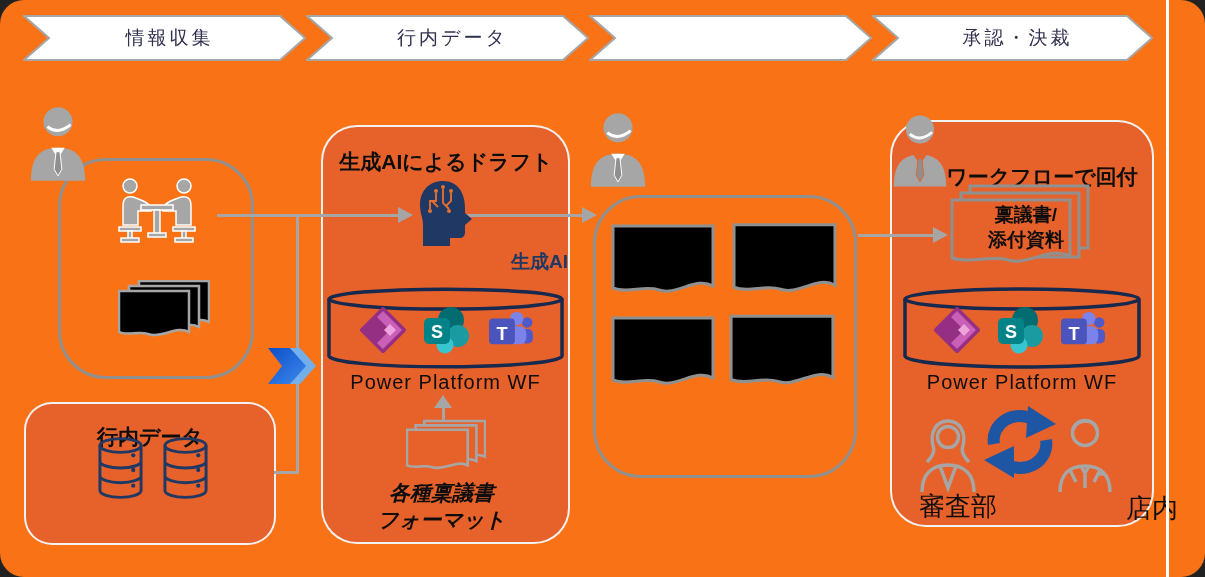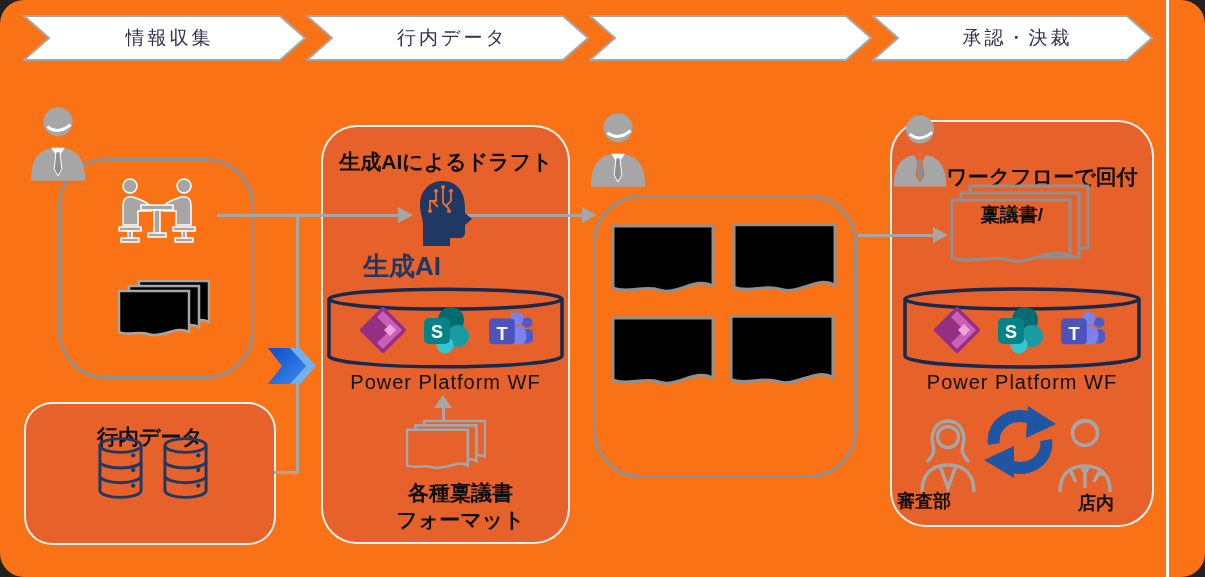--- a/index.html
+++ b/index.html
@@ -27,22 +27,22 @@
   .orange-box {
     position:absolute; background:#E7622B; border-radius:30px;
     box-shadow:0 0 0 2px #f2f2f2; z-index:2;
   }
 
   .title-black {
     position:absolute; color:#0d0d0d; font-weight:bold; font-size:21px;
     text-align:center; z-index:6; white-space:nowrap;margin-top:16px;
   }
   .navy-label {
-    position:absolute; color:#1F3864; font-weight:bold; font-size:26px;
-    text-align:left; z-index:6; white-space:nowrap;padding-left:40px;
+    position:absolute; color:#1F3864; font-weight:bold; font-size:19px;
+    text-align:right; z-index:6; white-space:nowrap;padding-left:40px;
   }
 
   
   .hline { position:absolute; height:3px; background:#A6A6A6; z-index:4; }
   .vline { position:absolute; width:3px;  background:#A6A6A6; z-index:4; }
   .arr-right {
     position:absolute; width:0; height:0; z-index:4;
     border-top:8px solid transparent; border-bottom:8px solid transparent;
     border-left:15px solid #A6A6A6;
   }
@@ -50,29 +50,29 @@
     position:absolute; width:0; height:0; z-index:4;
     border-left:9px solid transparent; border-right:9px solid transparent;
     border-bottom:13px solid #A6A6A6;
   }
 
   .icon { position:absolute; z-index:6; }
   .white-line { position:absolute; background:#fff; z-index:9; }
 
   .doc-text {
     position:absolute; color:#0d0d0d; font-weight:bold; font-size:19px;
-    line-height:25px; text-align:center; z-index:7; white-space:nowrap;
+    line-height:25px; text-align:center; z-index:7; white-space:nowrap;margin-left:14px;
   }
   .fmt-text {
     position:absolute; color:#0d0d0d; font-weight:bold; font-size:21px;
     line-height:27px; text-align:center; z-index:7; white-space:nowrap;
   }
   .role-label {
-    position:absolute; color:#0d0d0d; font-weight:bold; font-size:18px;
-    text-align:left; z-index:7; white-space:nowrap;
+    position:absolute; color:#0d0d0d; font-weight:normal; font-size:26px;
+    text-align:right; z-index:7; white-space:nowrap;
   }
   .pp-label {
     position:absolute; color:#0d0d0d; font-weight:500; font-size:20px;
     letter-spacing:1px; text-align:center; z-index:7; white-space:nowrap;
   }
 </style>
 </head>
 <body>
 
 <div id="canvas">
@@ -234,21 +234,21 @@
   <div class="vline" style="left:442px; top:405px; height:24px;"></div>
   <div class="arr-up" style="left:434px; top:395px;"></div>
 
   <svg class="icon" style="left:406px; top:418px;" width="80" height="60" viewBox="0 0 92 64">
     <g stroke="#A6A6A6" stroke-width="3" fill="#E7622B">
       <path transform="translate(20,0)" d="M1,1 H71 V42 C58,35 44,49 30,44 C20,41 9,46 1,42 Z"></path>
       <path transform="translate(10,5)" d="M1,1 H71 V42 C58,35 44,49 30,44 C20,41 9,46 1,42 Z"></path>
       <path transform="translate(0,10)" d="M1,1 H71 V42 C58,35 44,49 30,44 C20,41 9,46 1,42 Z"></path>
     </g>
   </svg>
-  <div class="fmt-text" style="left:338px; top:479px; width:245px;">
+  <div class="fmt-text" style="left:319px; top:479px; width:245px;font-style:italic;">
     <div>各種稟議書</div>
     <div>フォーマット</div>
   </div>
 
   <svg class="icon" style="left:588px; top:110px;" width="60" height="80" viewBox="0 0 62 80">
     <circle cx="31" cy="17" r="15" fill="#A6A6A6"></circle>
     <path d="M20,22 Q31,31 44,20" stroke="#fff" stroke-width="3" fill="none"></path>
     <path d="M3,78 C3,52 14,44 31,44 C48,44 59,52 59,78 Z" fill="#A6A6A6"></path>
     <polygon points="24,44 38,44 31,55" fill="#fff"></polygon>
     <polygon points="29,48 33,48 35,66 31,73 27,66" fill="#8f8f8f" stroke="#fff" stroke-width="1"></polygon>
@@ -280,20 +280,21 @@
 
   <svg class="icon" style="left:950px; top:184px;" width="140" height="86" viewBox="0 0 140 86">
     <g stroke="#909090" stroke-width="3" fill="#E7622B">
       <rect x="20" y="2" width="118" height="62"></rect>
       <rect x="11" y="9" width="118" height="64"></rect>
       <path d="M2,16 H120 V72 C100,62 78,82 58,76 C40,71 20,80 2,74 Z"></path>
     </g>
   </svg>
   <div class="doc-text" style="left:953px; top:202px; width:118px;">
     <div>稟議書/</div>
+    <div>添付資料</div>
   </div>
 
   <svg class="icon" style="left:899px; top:286px;" width="246" height="84" viewBox="0 0 240 84">
     <g stroke="#16294F" stroke-width="3.5" fill="none">
       <ellipse cx="120" cy="13" rx="117" ry="10"></ellipse>
       <path d="M3,13 V70 M237,13 V70 M3,70 A117,11 0 0 0 237,70"></path>
     </g>
   </svg>
   <svg class="icon" style="left:934px; top:307px;" width="46" height="46" viewBox="0 0 46 46">
     <path d="M23,2 L44,23 L23,44 L2,23 Z" fill="#952F84" stroke="#952F84" stroke-width="4" stroke-linejoin="round"></path>

